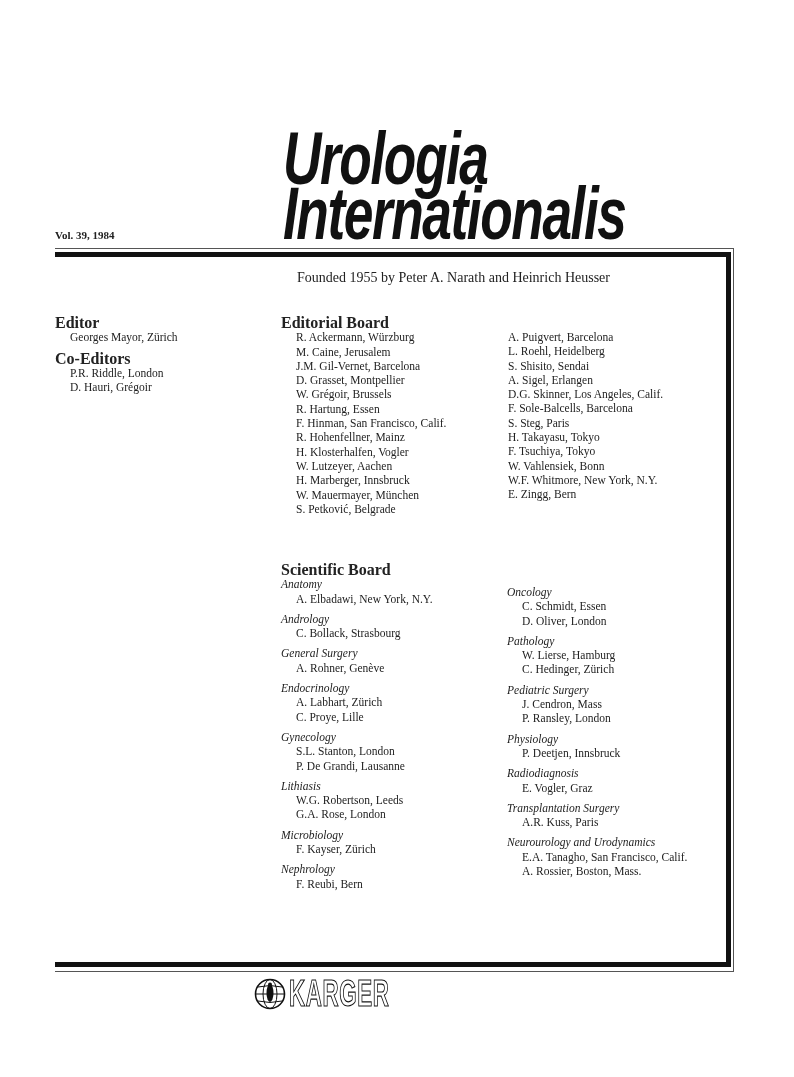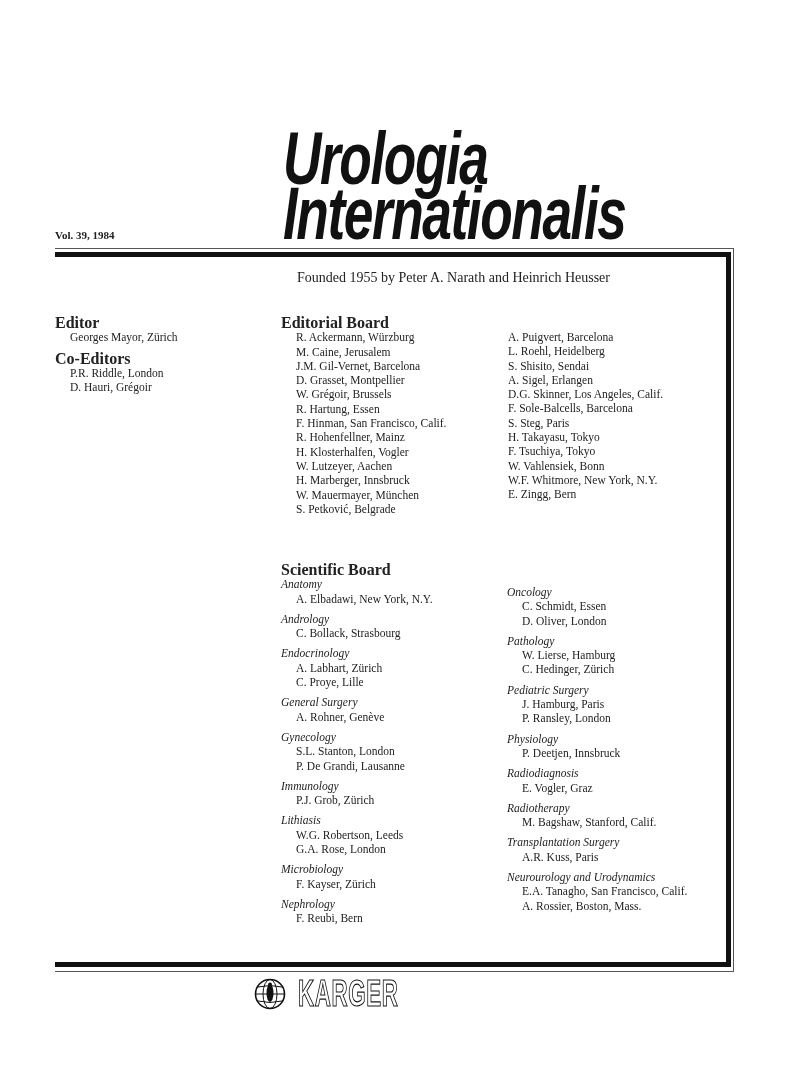--- a/index.html
+++ b/index.html
@@ -36,21 +36,21 @@
     position: absolute; left: 297px; top: 270px;
     font-size: 14px; color: #222; white-space: nowrap;
   }
   .col { position: absolute; font-size: 11.5px; line-height: 14.3px; color: #222; }
   .head { font-weight: bold; font-size: 16px; }
   .item { padding-left: 15px; white-space: nowrap; }
   .spec { font-style: italic; white-space: nowrap; }
   .gap { height: 7px; }
   .group { margin-bottom: 6px; }
 
-  .logo { position: absolute; left: 254px; top: 976px; display: flex; align-items: center; gap: 9px; }
+  .logo { position: absolute; left: 254px; top: 976px; display: flex; align-items: center; }
   .logo-globe { width: 32px; height: 32px; }
   .logo-text {
     font-family: "Liberation Sans", "DejaVu Sans", sans-serif;
     font-weight: bold; font-size: 36px; line-height: 1;
     color: #fff;
     -webkit-text-stroke: 1.2px #111;
     transform: scaleX(0.62); transform-origin: left center;
     margin-left: 3px; letter-spacing: 1px; white-space: nowrap;
   }
 </style>
@@ -116,38 +116,34 @@
   <div class="head">Scientific Board</div>
   <div class="group">
     <div class="spec">Anatomy</div>
     <div class="item">A. Elbadawi, New York, N.Y.</div>
   </div>
   <div class="group">
     <div class="spec">Andrology</div>
     <div class="item">C. Bollack, Strasbourg</div>
   </div>
   <div class="group">
+    <div class="spec">General Surgery</div>
+    <div class="item">A. Rohner, Genève</div>
+  </div>
+  <div class="group">
     <div class="spec">Endocrinology</div>
     <div class="item">A. Labhart, Zürich</div>
     <div class="item">C. Proye, Lille</div>
   </div>
   <div class="group">
-    <div class="spec">General Surgery</div>
-    <div class="item">A. Rohner, Genève</div>
-  </div>
-  <div class="group">
     <div class="spec">Gynecology</div>
     <div class="item">S.L. Stanton, London</div>
     <div class="item">P. De Grandi, Lausanne</div>
   </div>
   <div class="group">
-    <div class="spec">Immunology</div>
-    <div class="item">P.J. Grob, Zürich</div>
-  </div>
-  <div class="group">
     <div class="spec">Lithiasis</div>
     <div class="item">W.G. Robertson, Leeds</div>
     <div class="item">G.A. Rose, London</div>
   </div>
   <div class="group">
     <div class="spec">Microbiology</div>
     <div class="item">F. Kayser, Zürich</div>
   </div>
   <div class="group">
     <div class="spec">Nephrology</div>
@@ -161,34 +157,30 @@
     <div class="item">C. Schmidt, Essen</div>
     <div class="item">D. Oliver, London</div>
   </div>
   <div class="group">
     <div class="spec">Pathology</div>
     <div class="item">W. Lierse, Hamburg</div>
     <div class="item">C. Hedinger, Zürich</div>
   </div>
   <div class="group">
     <div class="spec">Pediatric Surgery</div>
-    <div class="item">J. Hamburg, Paris</div>
+    <div class="item">J. Cendron, Mass</div>
     <div class="item">P. Ransley, London</div>
   </div>
   <div class="group">
     <div class="spec">Physiology</div>
     <div class="item">P. Deetjen, Innsbruck</div>
   </div>
   <div class="group">
     <div class="spec">Radiodiagnosis</div>
     <div class="item">E. Vogler, Graz</div>
-  </div>
-  <div class="group">
-    <div class="spec">Radiotherapy</div>
-    <div class="item">M. Bagshaw, Stanford, Calif.</div>
   </div>
   <div class="group">
     <div class="spec">Transplantation Surgery</div>
     <div class="item">A.R. Kuss, Paris</div>
   </div>
   <div class="group">
     <div class="spec">Neurourology and Urodynamics</div>
     <div class="item">E.A. Tanagho, San Francisco, Calif.</div>
     <div class="item">A. Rossier, Boston, Mass.</div>
   </div>

